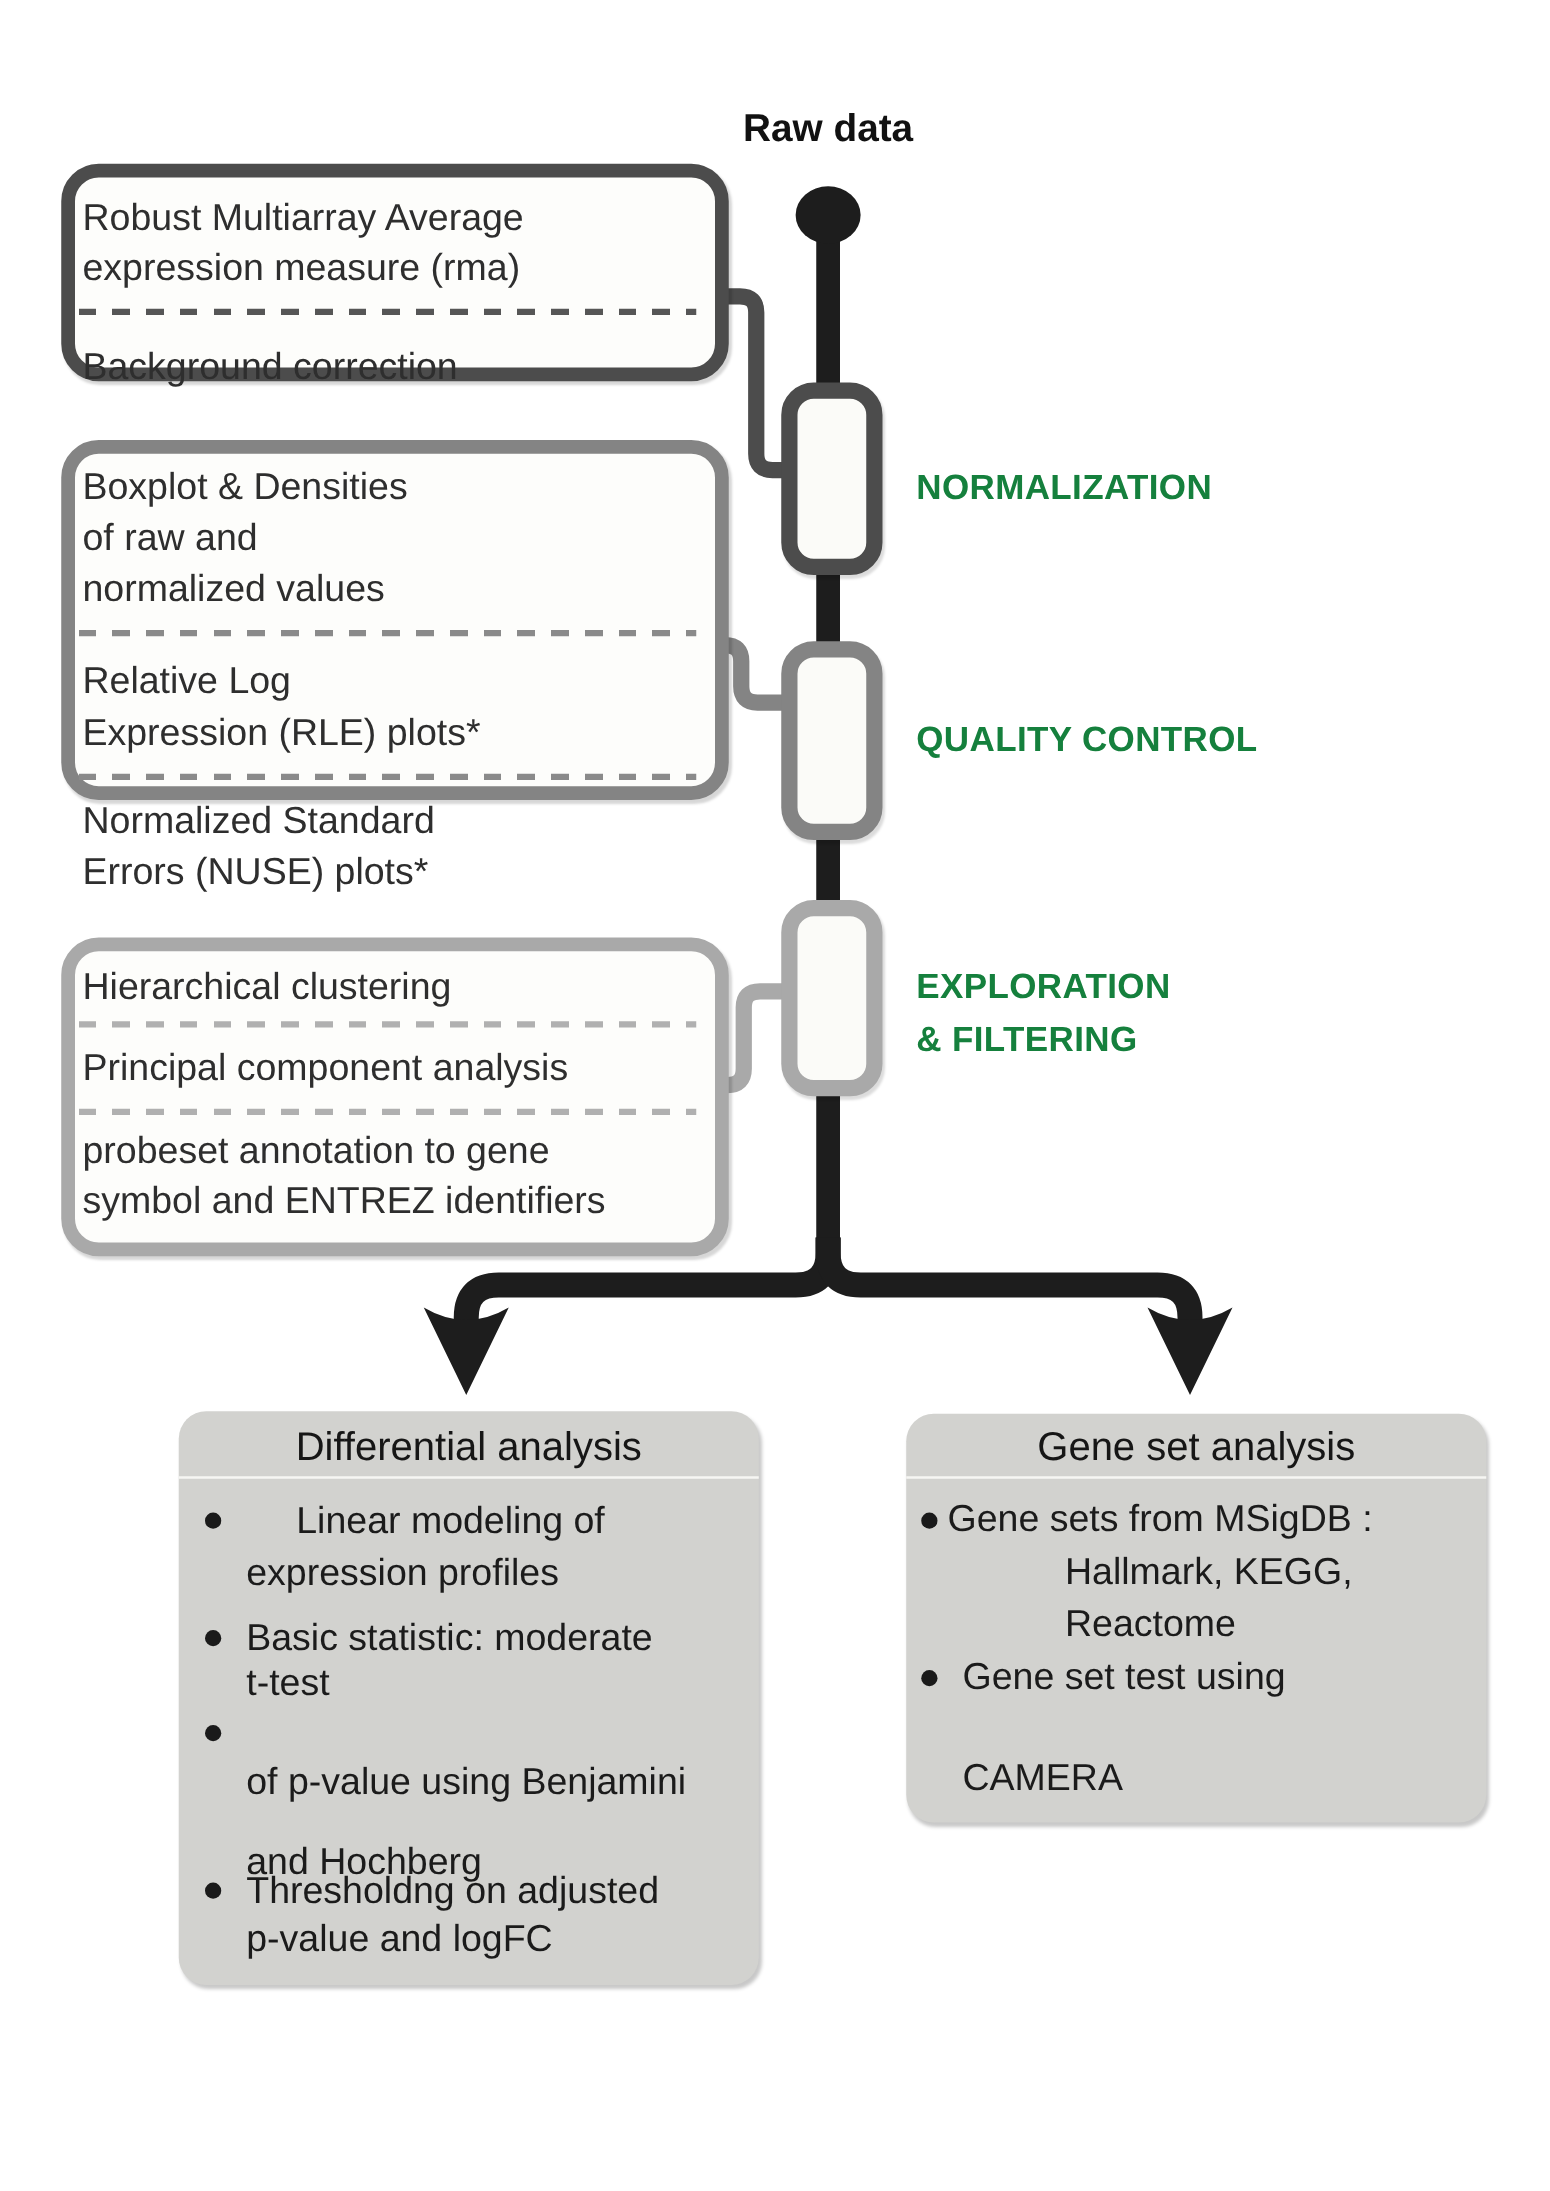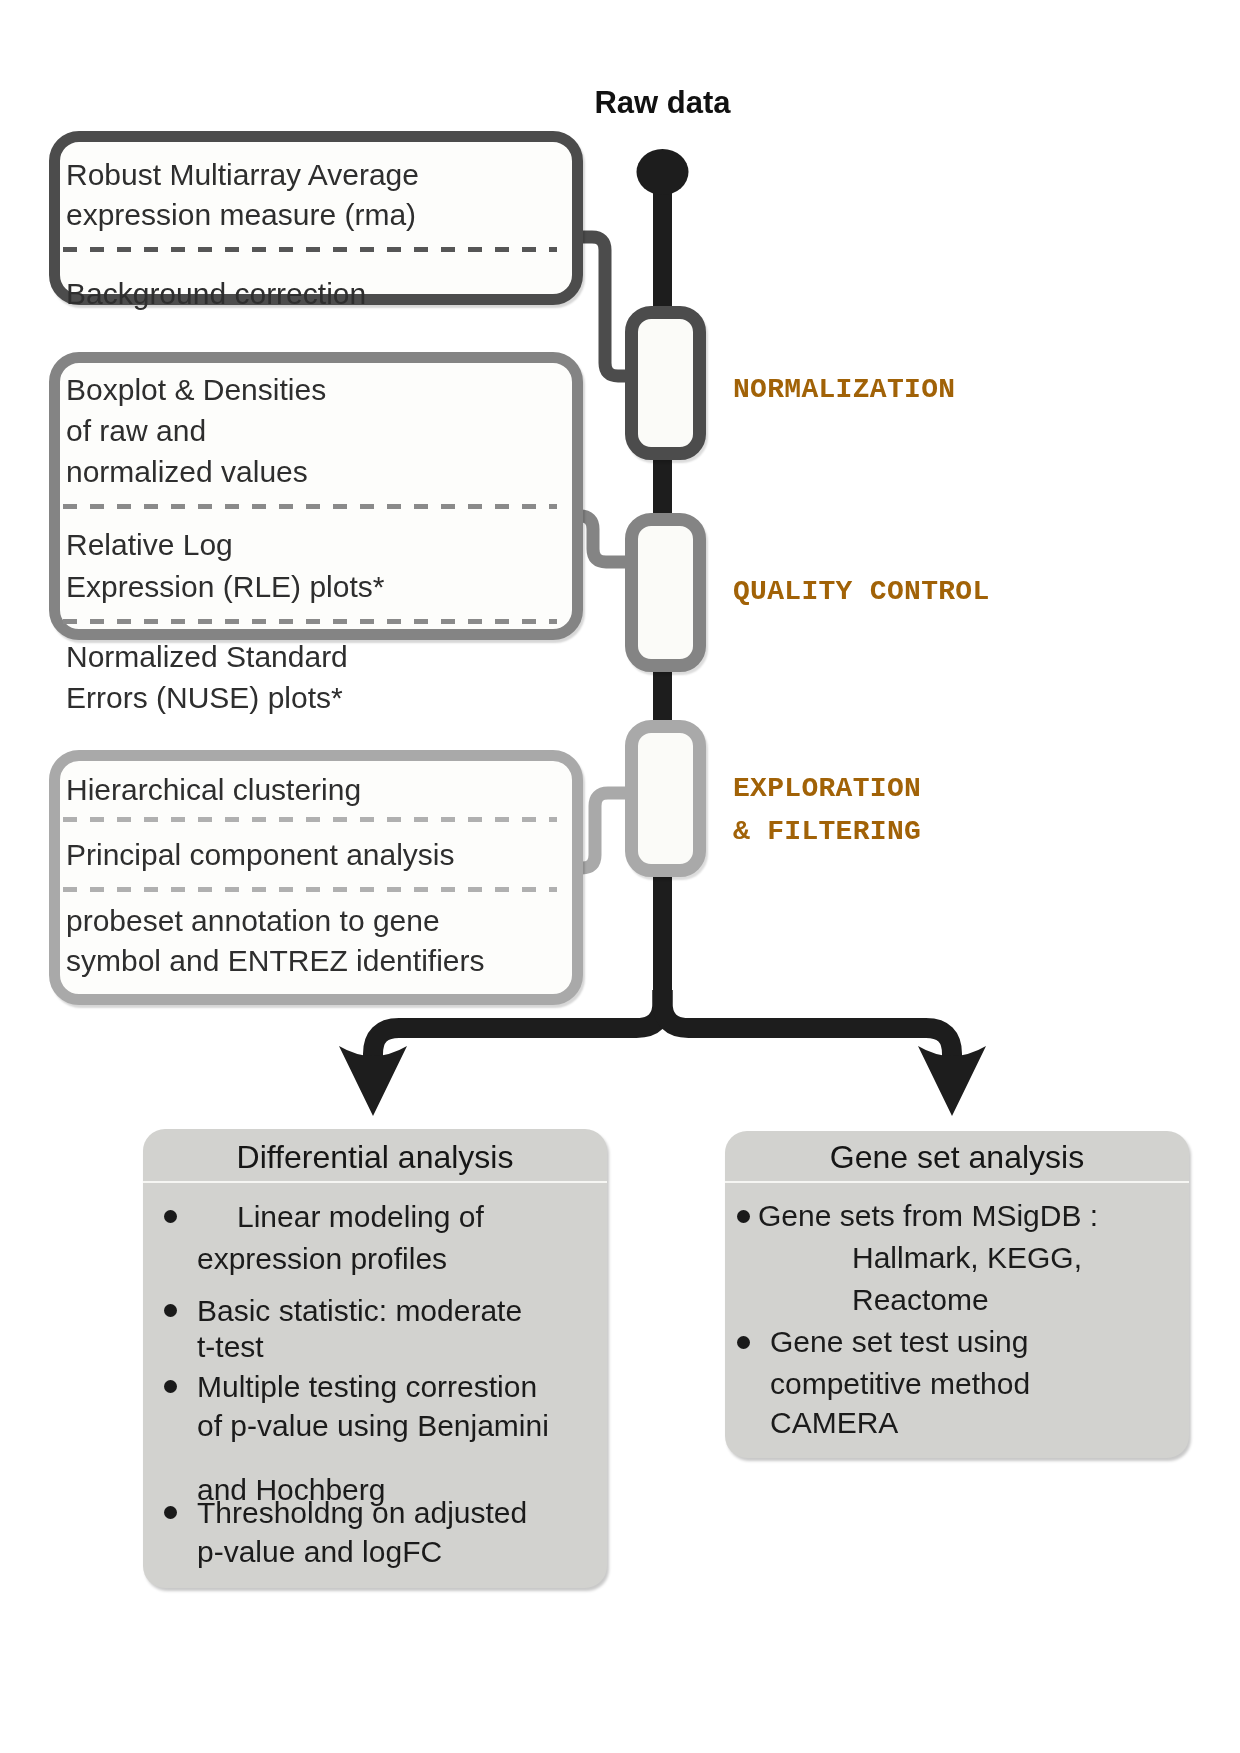--- a/index.html
+++ b/index.html
@@ -7,21 +7,21 @@
     position:relative;width:1240px;height:1753px;background:#ffffff;overflow:hidden;
     font-family:"Liberation Sans","DejaVu Sans",sans-serif;
   }
   #flow-svg{position:absolute;left:0;top:0;width:1240px;height:1753px;}
   .raw-label{
     position:absolute;left:560px;top:84px;width:205px;height:38px;line-height:38px;
     text-align:center;font-size:31px;font-weight:700;color:#111;
   }
   .stage-label{
     position:absolute;left:733px;height:36px;line-height:36px;
-    font-size:28px;font-weight:700;color:#a16207;letter-spacing:.3px;white-space:nowrap;font-family:Liberation Mono, monospace;
+    font-size:28px;font-weight:700;color:#15803d;letter-spacing:.3px;white-space:nowrap;
   }
   .node{
     position:absolute;left:625px;width:81px;background:#fbfbf8;border-radius:26px;
     box-sizing:border-box;box-shadow:2px 3px 2px rgba(0,0,0,.14);
   }
   .node1{border:13px solid #4c4c4c;}
   .node2{border:13px solid #848484;}
   .node3{border:13px solid #a9a9a9;}
   .mbox{
     position:absolute;left:49px;width:534px;background:#fdfdfb;border-radius:30px;
@@ -114,34 +114,32 @@
   <div class="abox" style="left:143px;top:1129px;height:459px;">
     <div class="abox-title" style="top:10px;">Differential analysis</div>
     <div class="abox-sep" style="top:52px;"></div>
     <span class="bdot" style="left:21px;top:81px;"></span>
     <div class="bline" style="left:54px;top:68px;margin-left:40px;">Linear modeling of</div>
     <div class="bline" style="left:54px;top:110px;">expression profiles</div>
     <span class="bdot" style="left:21px;top:175px;"></span>
     <div class="bline" style="left:54px;top:162px;">Basic statistic: moderate</div>
     <div class="bline" style="left:54px;top:198px;">t-test</div>
     <span class="bdot" style="left:21px;top:251px;"></span>
-    <div class="bline" style="left:54px;top:238px;">Multiple testing correstion</div>
     <div class="bline" style="left:54px;top:277px;">of p-value using Benjamini</div>
     <div class="bline" style="left:54px;top:316px;margin-top:25px;">and Hochberg</div>
     <span class="bdot" style="left:21px;top:377px;"></span>
     <div class="bline" style="left:54px;top:364px;">Thresholdng on adjusted</div>
     <div class="bline" style="left:54px;top:403px;text-align:center;">p-value and logFC</div>
   </div>
 
   <div class="abox" style="left:725px;top:1131px;height:327px;">
     <div class="abox-title" style="top:8px;">Gene set analysis</div>
     <div class="abox-sep" style="top:50px;"></div>
     <span class="bdot" style="left:12px;top:79px;"></span>
     <div class="bline" style="left:33px;top:65px;">Gene sets from MSigDB :</div>
     <div class="bline" style="left:127px;top:107px;">Hallmark, KEGG,</div>
     <div class="bline" style="left:127px;top:149px;">Reactome</div>
     <span class="bdot" style="left:12px;top:205px;"></span>
     <div class="bline" style="left:45px;top:191px;">Gene set test using</div>
-    <div class="bline" style="left:45px;top:233px;">competitive method</div>
     <div class="bline" style="left:45px;top:272px;">CAMERA</div>
   </div>
 
 </div>
 
 </body></html>

